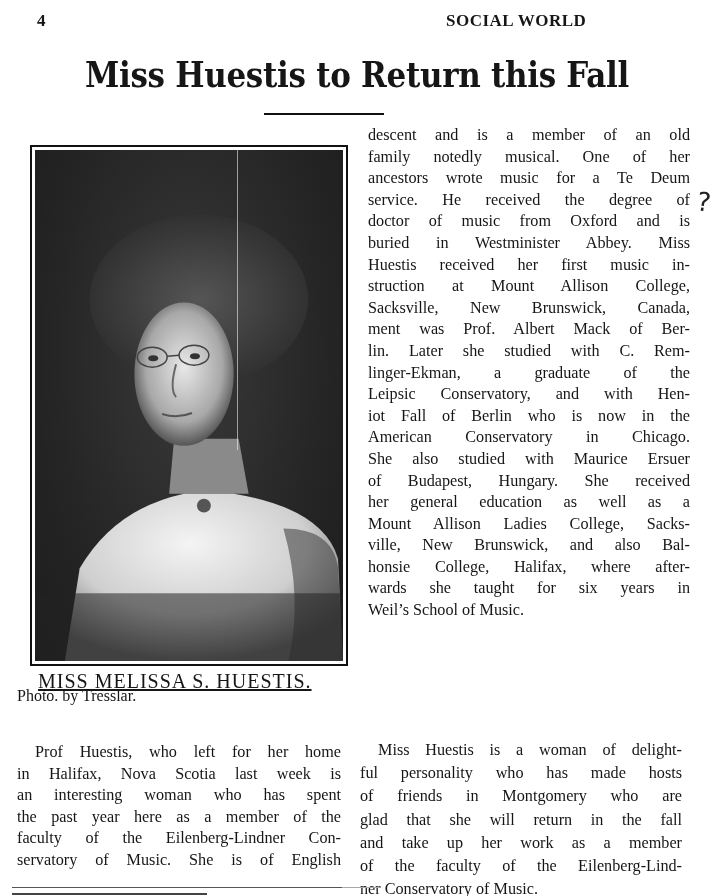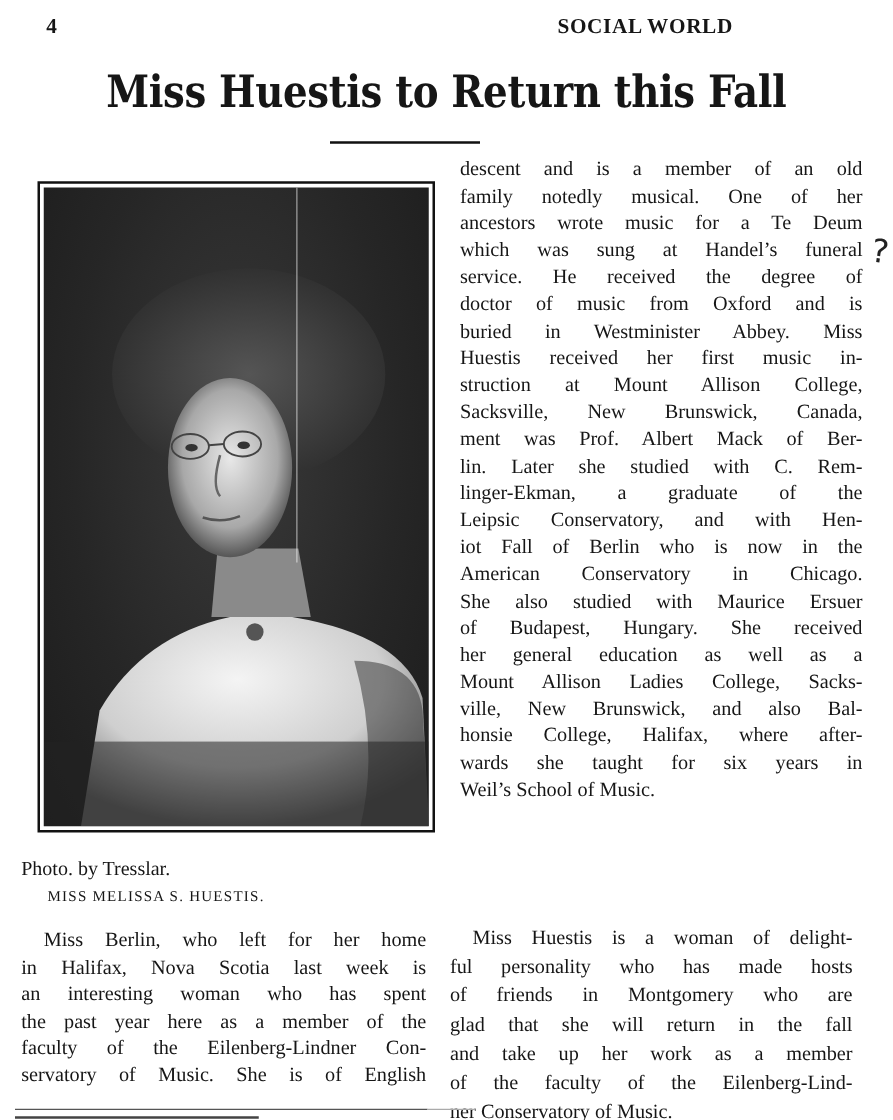--- a/index.html
+++ b/index.html
@@ -12,21 +12,21 @@
               transform:scaleY(1.15); }
   .headline-rule { position:absolute; left:264px; width:120px; top:113px; height:2px; background:#111; }
 
   .photo-frame { position:absolute; left:30px; top:145px; width:318px; height:521px;
                  border:2px solid #111; padding:3px; box-sizing:border-box; background:#fff; }
   .photo { width:100%; height:100%; position:relative; overflow:hidden;
            background:radial-gradient(ellipse at 50% 40%, #3a3a3a 0%, #262626 60%, #1c1c1c 100%); }
   .photo svg { position:absolute; left:0; top:0; width:100%; height:100%; }
 
   .caption-credit { position:absolute; left:17px; top:687px; font-size:16px; }
-  .caption-name { position:absolute; left:38px; top:710px; font-size:12px; letter-spacing:1px; }
+  .caption-name { position:absolute; left:38px; top:670px; font-size:20px; letter-spacing:1px;text-decoration:underline; }
 
   .col { position:absolute; font-size:16.2px; line-height:21.6px; text-align:justify; }
   .col .ln { display:block; white-space:nowrap; text-align-last:justify; text-align:justify; height:21.6px; }
   .col .ln.last { text-align-last:left; }
   .col .ln.indent { padding-left:18px; }
   .left-col { left:17px; top:742px; width:324px; }
   .right-col-a { left:368px; top:125px; width:322px; }
   .right-col-b { left:360px; top:695px; width:322px; line-height:23.2px;margin-top:44px; }
   .right-col-b .ln { height:23.2px; }
 
@@ -89,33 +89,32 @@
       <rect x="0" y="445" width="310" height="68" fill="#222" opacity="0.55"></rect>
     </svg>
     <div class="fold-line" style="left:202px;top:0;height:300px;"></div>
   </div>
 </div>
 
 <div class="caption-credit">Photo. by Tresslar.</div>
 <div class="caption-name">MISS MELISSA S. HUESTIS.</div>
 
 <div class="col left-col">
-  <span class="ln indent">Miss Berlin, who left for her home</span>
+  <span class="ln indent">Prof Huestis, who left for her home</span>
   <span class="ln">in Halifax, Nova Scotia last week is</span>
   <span class="ln">an interesting woman who has spent</span>
   <span class="ln">the past year here as a member of the</span>
   <span class="ln">faculty of the Eilenberg-Lindner Con-</span>
   <span class="ln">servatory of Music. She is of English</span>
 </div>
 
 <div class="col right-col-a">
   <span class="ln">descent and is a member of an old</span>
   <span class="ln">family notedly musical. One of her</span>
   <span class="ln">ancestors wrote music for a Te Deum</span>
-  <span class="ln">which was sung at Handel’s funeral</span>
   <span class="ln">service. He received the degree of</span>
   <span class="ln">doctor of music from Oxford and is</span>
   <span class="ln">buried in Westminister Abbey. Miss</span>
   <span class="ln">Huestis received her first music in-</span>
   <span class="ln">struction at Mount Allison College,</span>
   <span class="ln">Sacksville, New Brunswick, Canada,</span>
   <span class="ln">ment was Prof. Albert Mack of Ber-</span>
   <span class="ln">lin. Later she studied with C. Rem-</span>
   <span class="ln">linger-Ekman, a graduate of the</span>
   <span class="ln">Leipsic Conservatory, and with Hen-</span>

